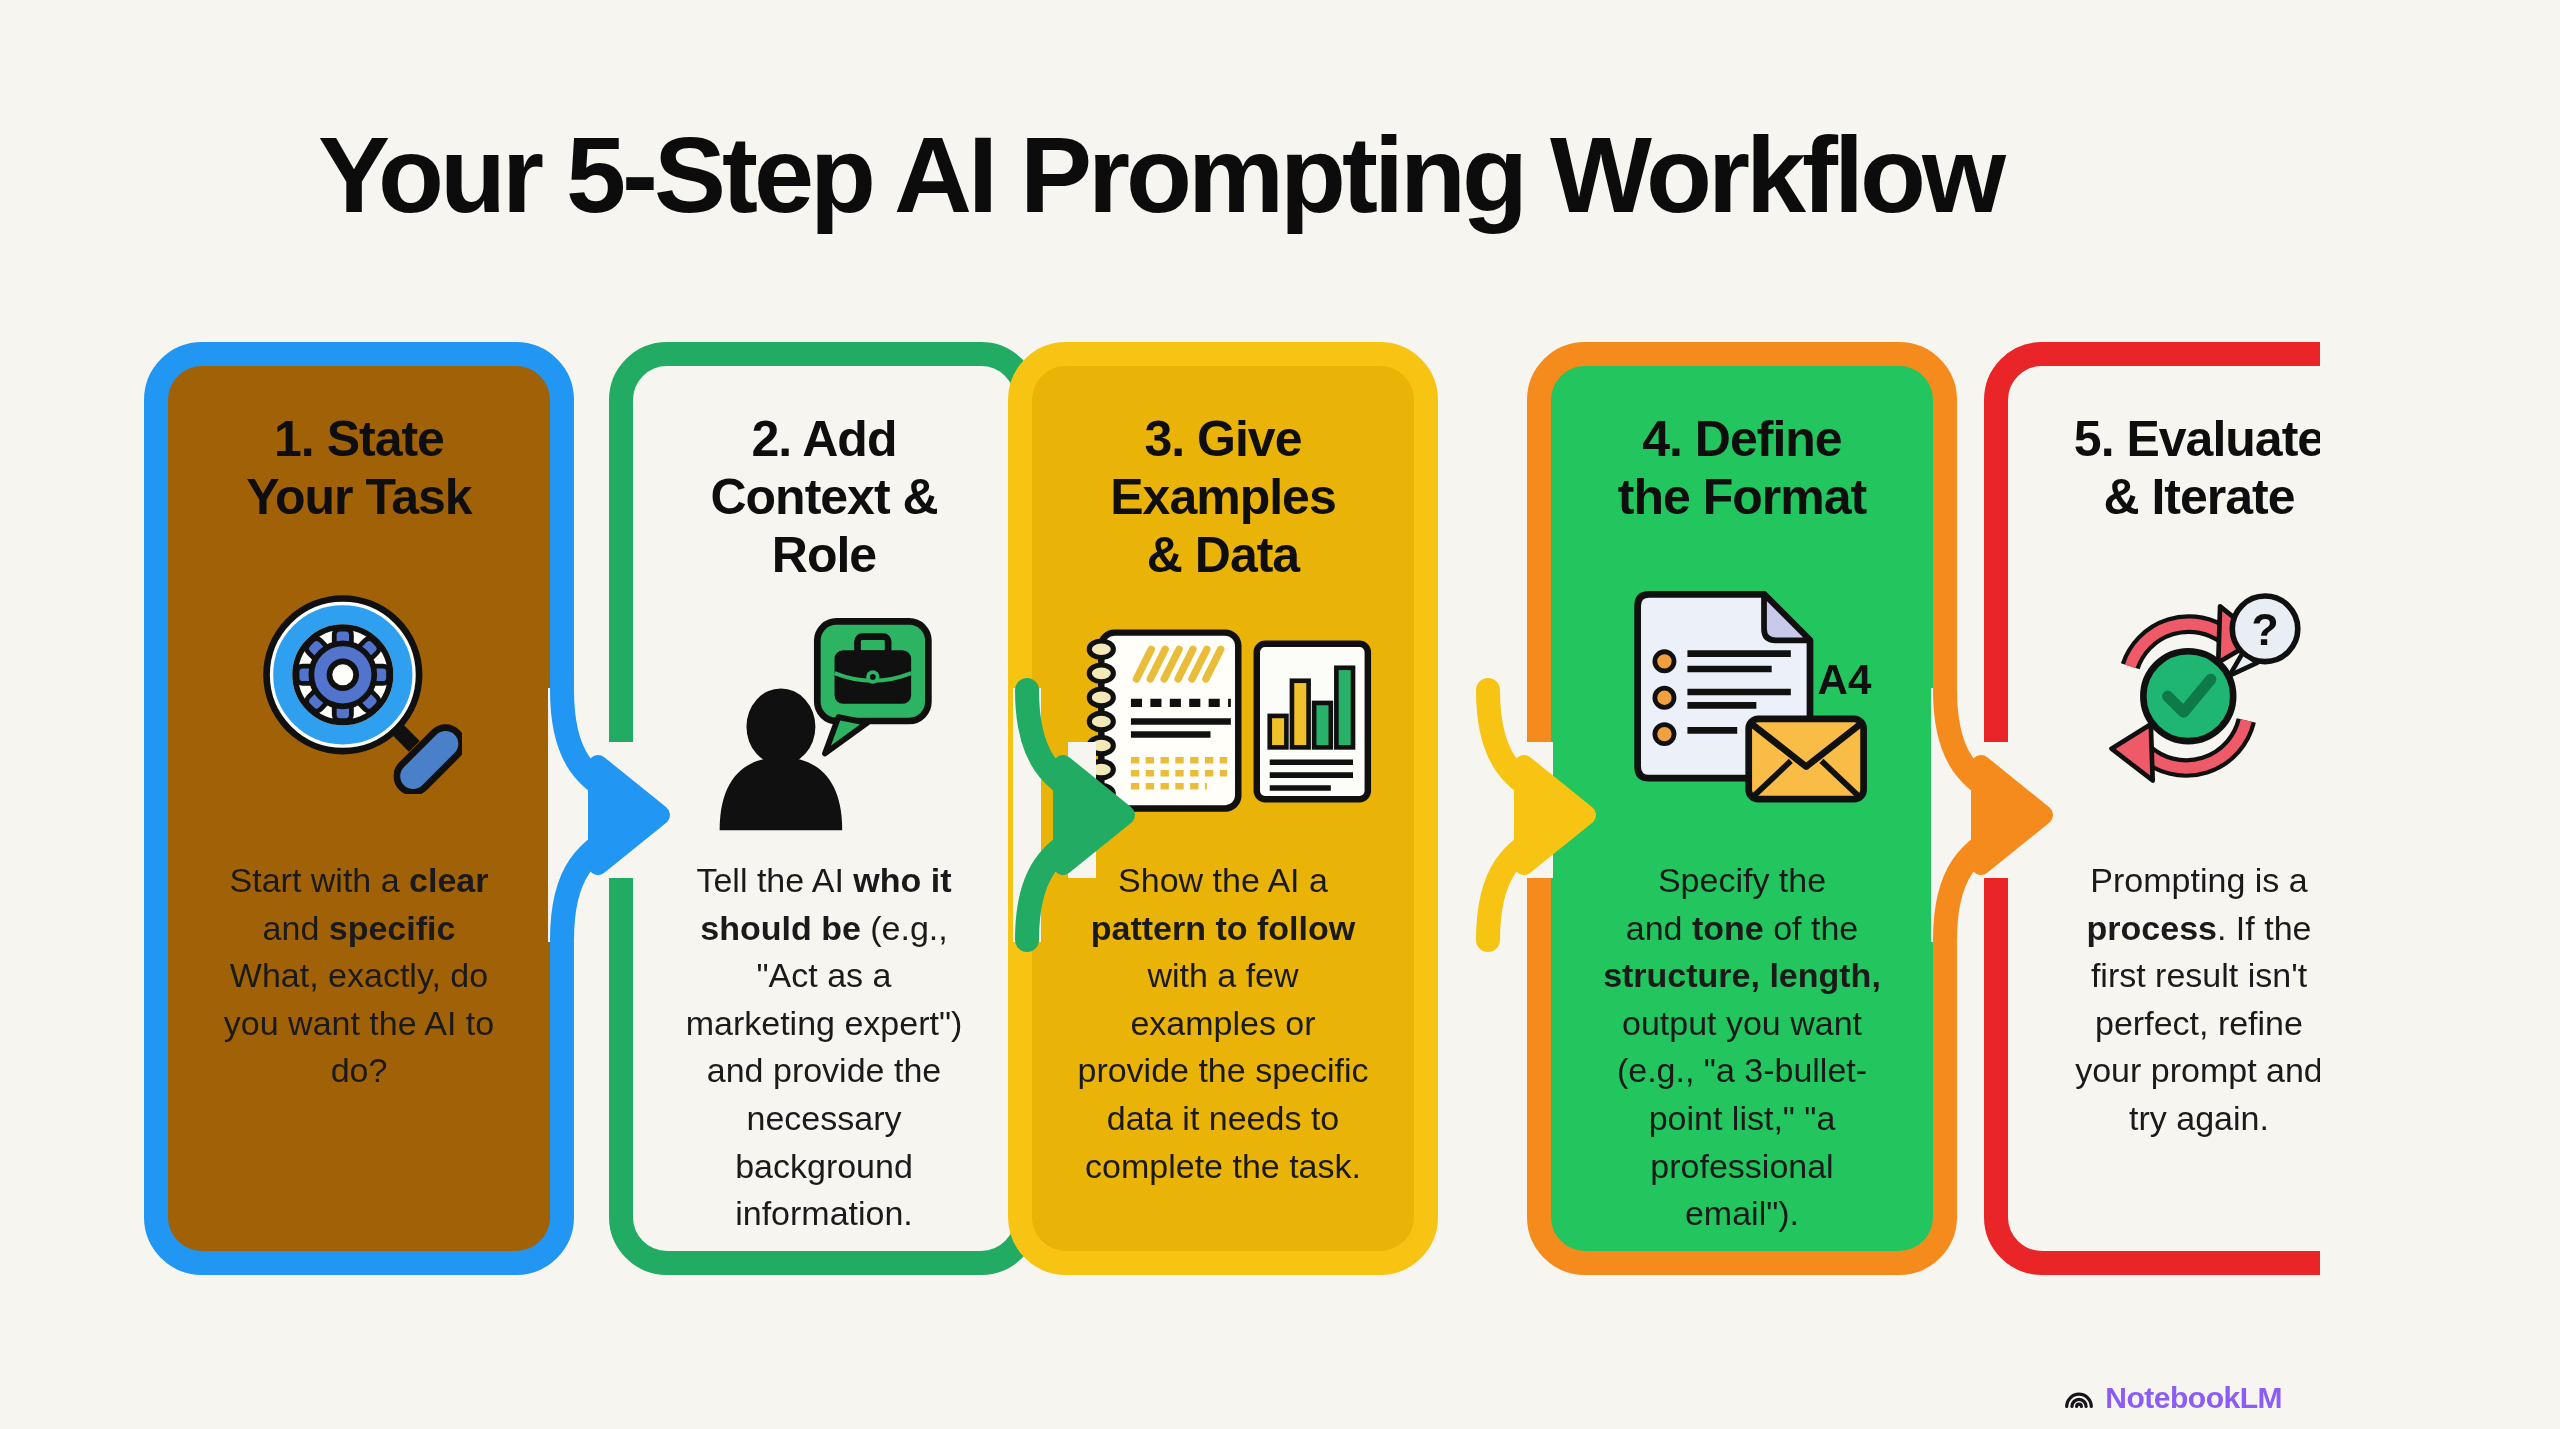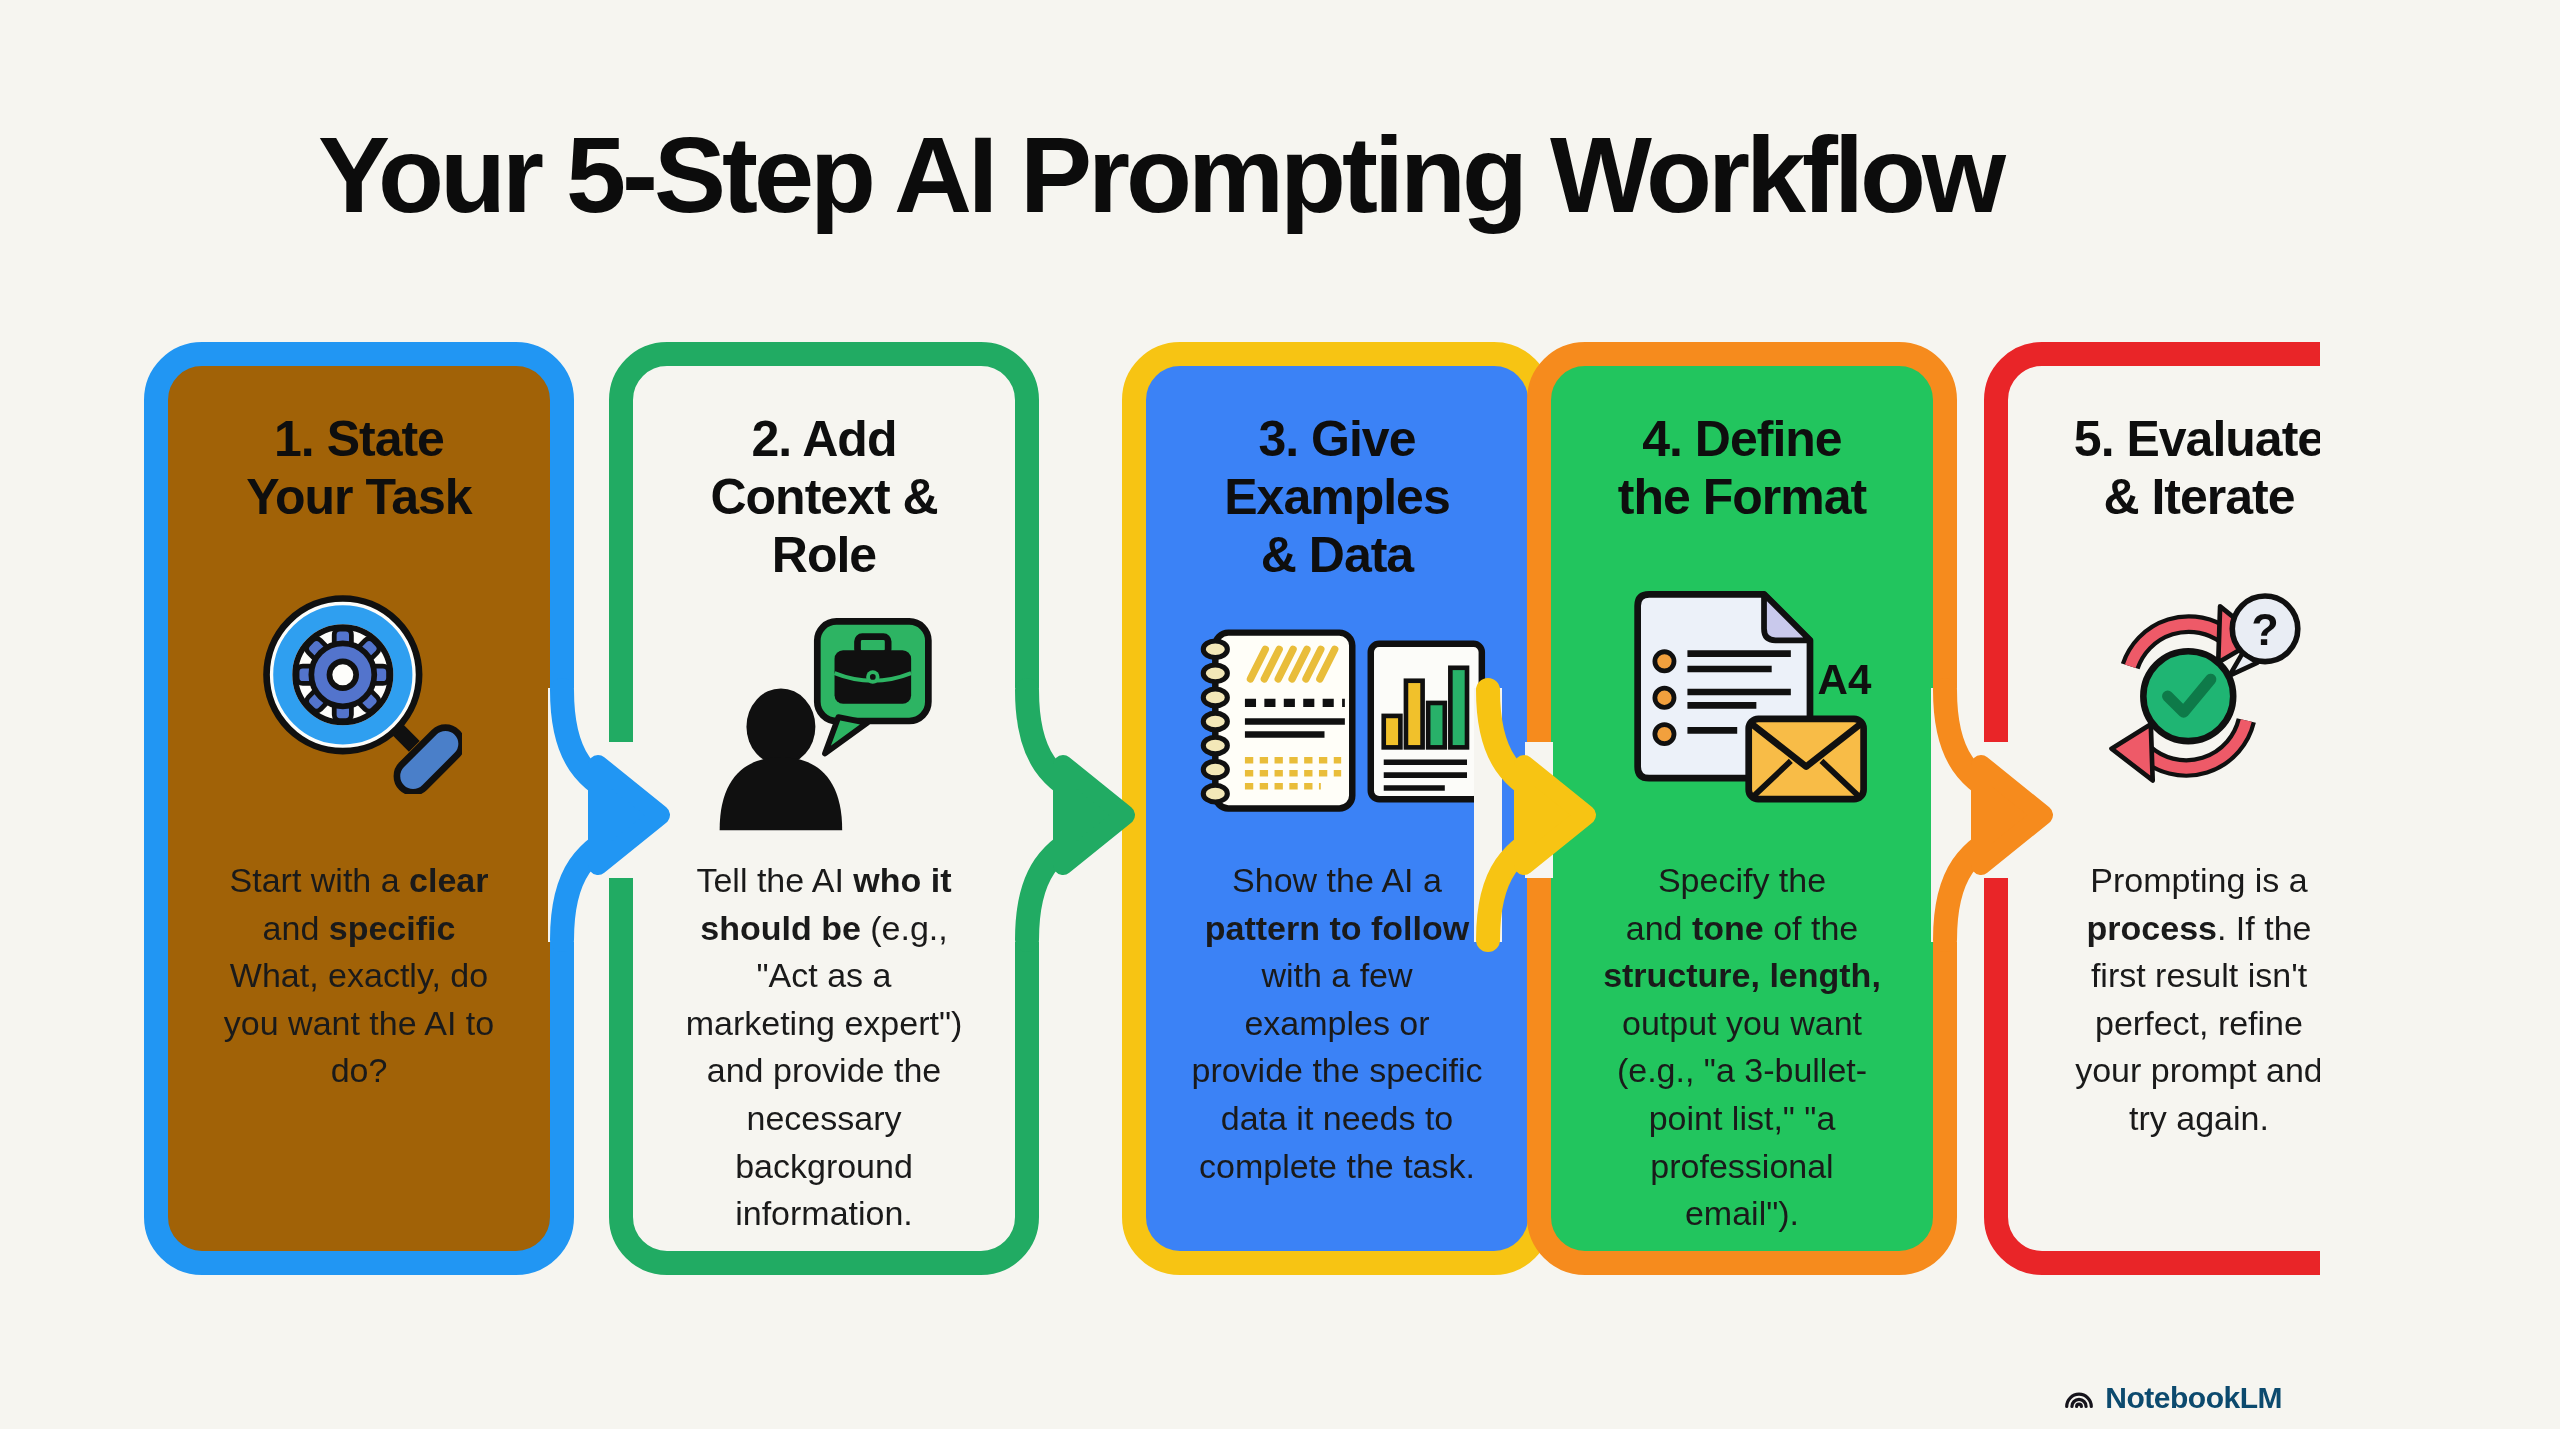--- a/index.html
+++ b/index.html
@@ -11,21 +11,21 @@
     border:24px solid #000;border-radius:58px;background:#f6f5f0;
     display:flex;flex-direction:column;align-items:center;}
   .card-title{margin-top:44px;font-size:50px;font-weight:bold;line-height:1.16;
     text-align:center;letter-spacing:-1px;color:#0e0e0e;}
   .card-icon{flex:1;display:flex;align-items:center;justify-content:center;width:100%;}
   .card-body{height:382px;margin-bottom:12px;font-size:34px;line-height:1.4;
     text-align:center;color:#1a1a1a;width:372px;}
   .card-body b{font-weight:bold;}
   .arrows{position:absolute;top:0;left:0;width:2560px;height:1429px;pointer-events:none;}
   .logo{position:absolute;right:38px;bottom:14px;display:flex;align-items:center;gap:9px;
-    font-size:30px;font-weight:bold;color:#0c4a6e;letter-spacing:-0.5px;}
+    font-size:30px;font-weight:bold;color:#8b5cf6;letter-spacing:-0.5px;}
 </style>
 </head>
 <body style="background: rgb(246, 245, 240);">
 
 <div class="stage">
   <h1 class="page-title" style="color: rgb(12, 12, 12);">Your 5-Step AI Prompting Workflow</h1>
   <div id="cards">
       <div class="card" style="left: 144px; border-color: rgb(33, 150, 243); background: #a16207; gap: 20px;">
     <div class="card-title">1. State<br>Your Task</div>
     <div class="card-icon">
@@ -78,21 +78,21 @@
           <div><span>Tell the AI </span><b>who it</b></div>
           <div><b>should be</b><span> (e.g.,</span></div>
           <div><span>"Act as a</span></div>
           <div><span>marketing expert")</span></div>
           <div><span>and provide the</span></div>
           <div><span>necessary</span></div>
           <div><span>background</span></div>
           <div><span>information.</span></div>
         </div>
   </div>
-      <div class="card" style="left: 1122px; border-color: rgb(247, 196, 19); background: #3b82f6; gap: 32px;">
+      <div class="card" style="left: 1008px; border-color: rgb(247, 196, 19); background: #eab308; gap: 32px;">
     <div class="card-title">3. Give<br>Examples<br>&amp; Data</div>
     <div class="card-icon">
           <svg width="310" height="200" viewBox="0 0 335 215">
     <rect x="36" y="12" width="148" height="190" rx="14" fill="#fffef8" stroke="#101010" stroke-width="7"></rect>
     <ellipse cx="36" cy="30" rx="13" ry="9" fill="#f3e8b8" stroke="#101010" stroke-width="5.5"></ellipse>
             <ellipse cx="36" cy="56" rx="13" ry="9" fill="#f3e8b8" stroke="#101010" stroke-width="5.5"></ellipse>
             <ellipse cx="36" cy="82" rx="13" ry="9" fill="#f3e8b8" stroke="#101010" stroke-width="5.5"></ellipse>
             <ellipse cx="36" cy="108" rx="13" ry="9" fill="#f3e8b8" stroke="#101010" stroke-width="5.5"></ellipse>
             <ellipse cx="36" cy="134" rx="13" ry="9" fill="#f3e8b8" stroke="#101010" stroke-width="5.5"></ellipse>
             <ellipse cx="36" cy="160" rx="13" ry="9" fill="#f3e8b8" stroke="#101010" stroke-width="5.5"></ellipse>

